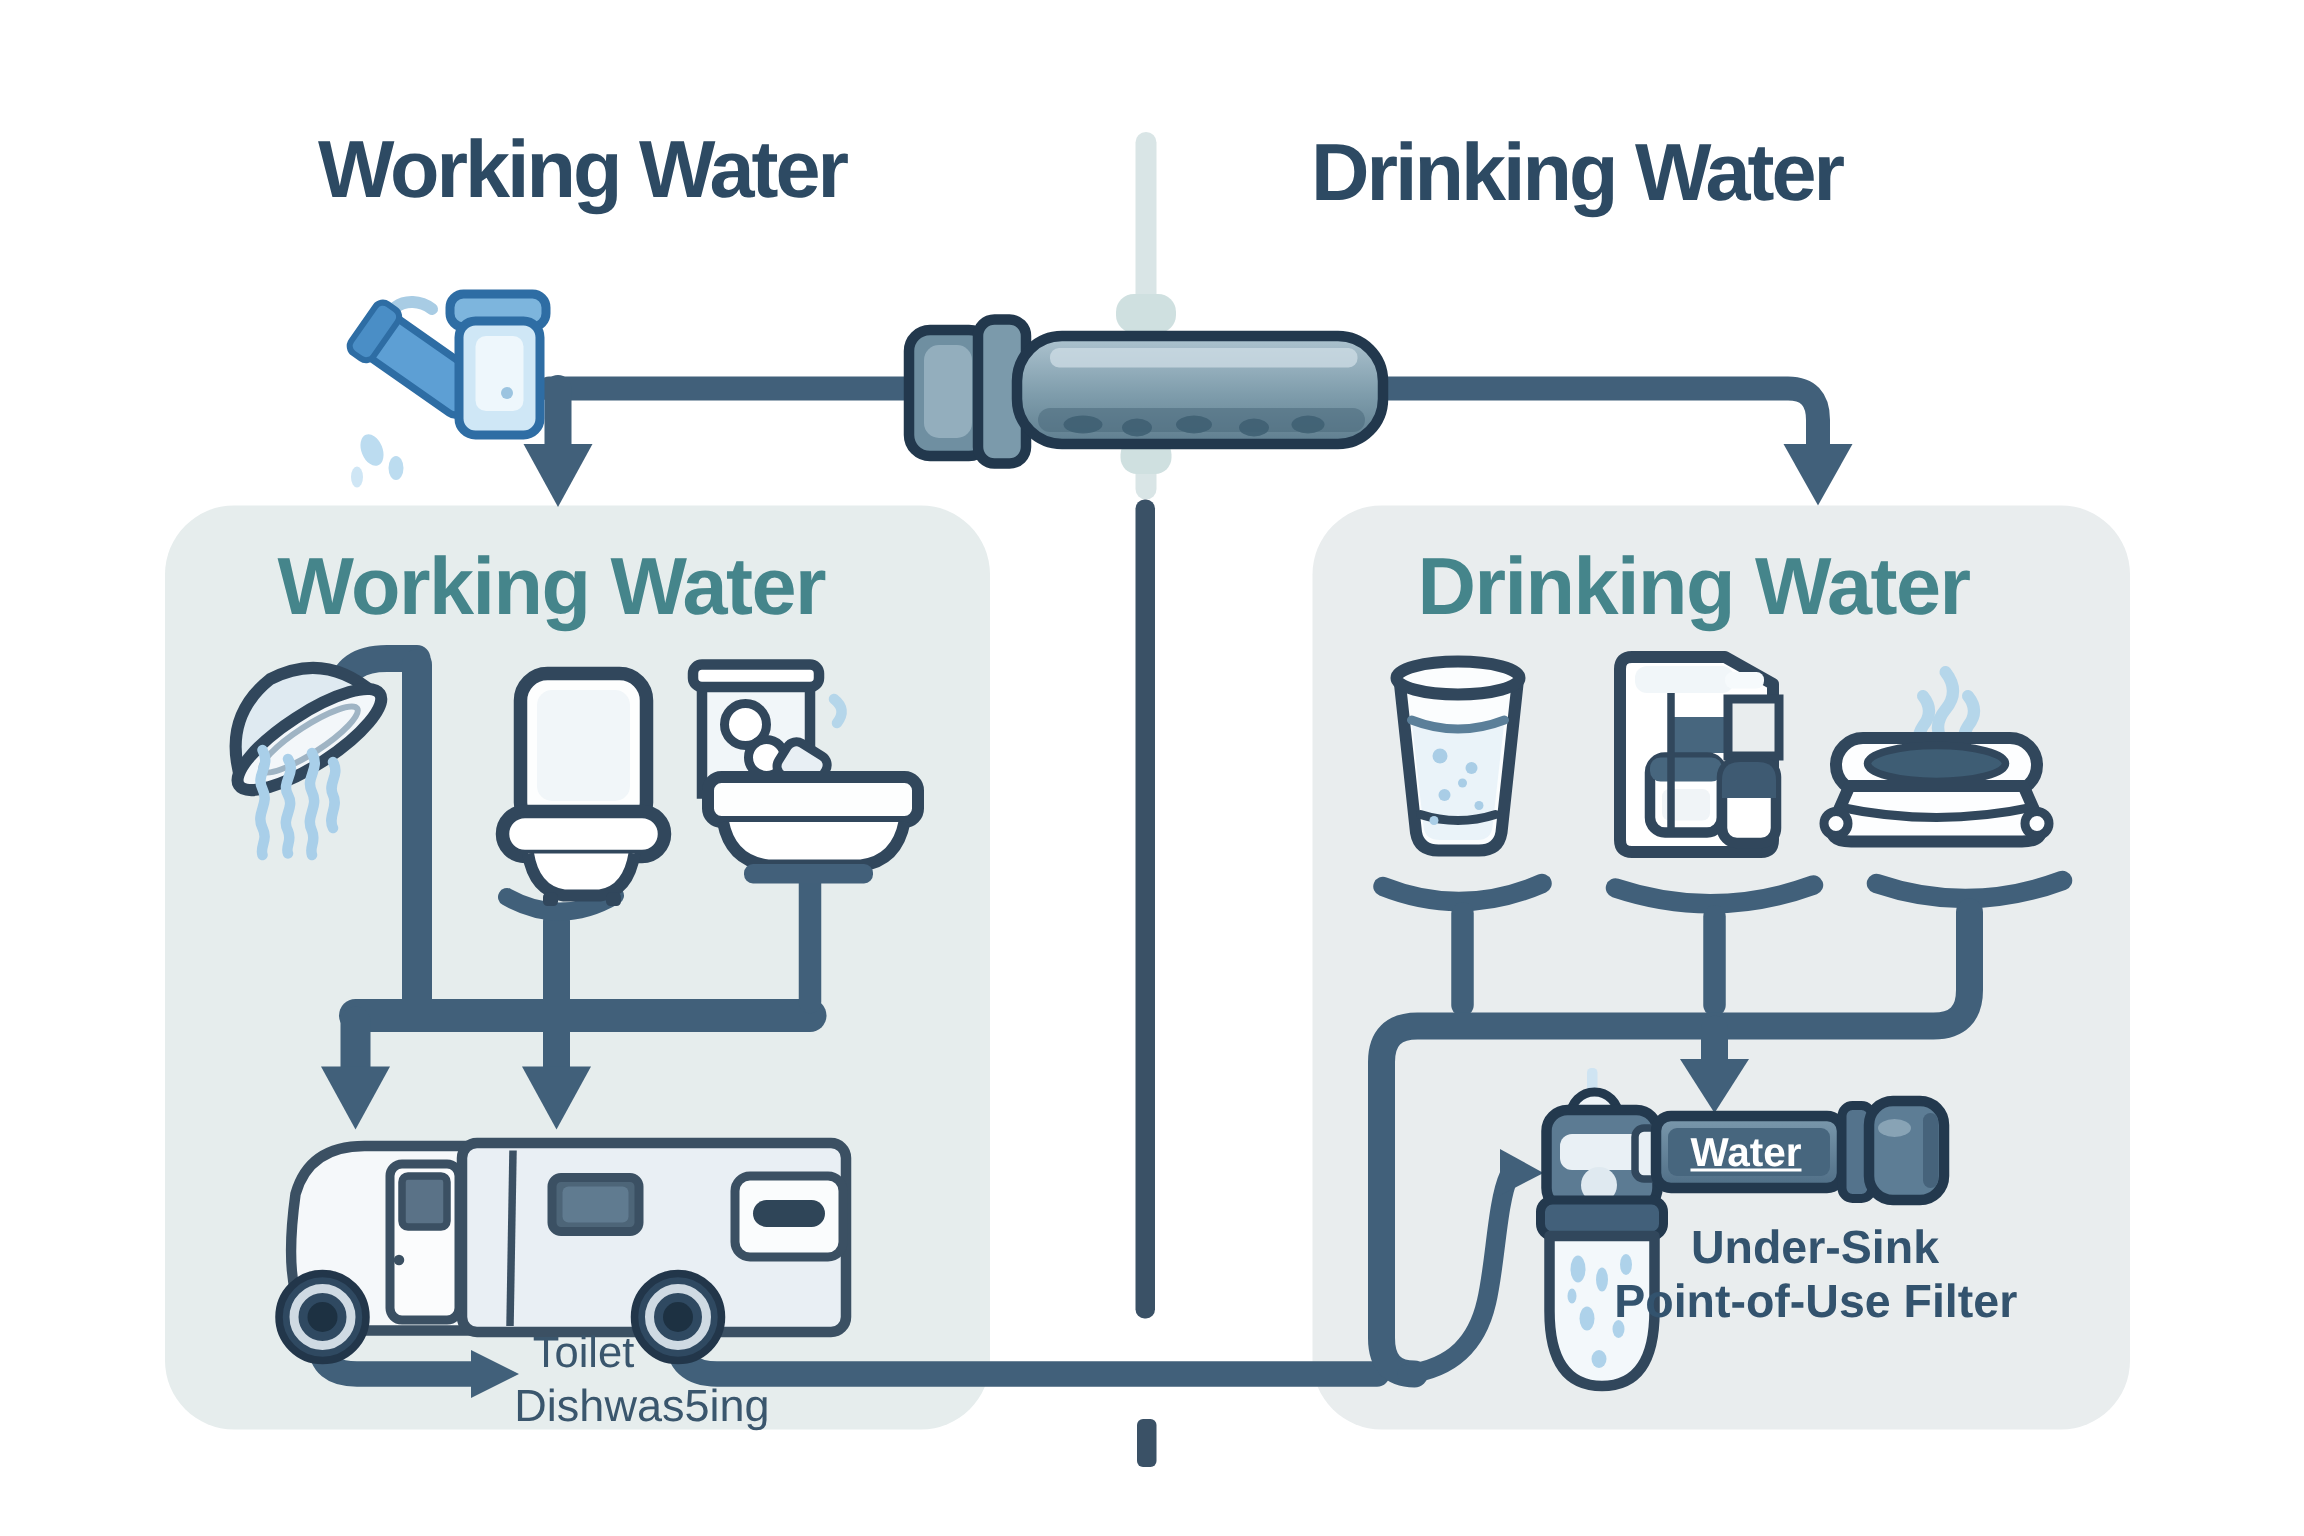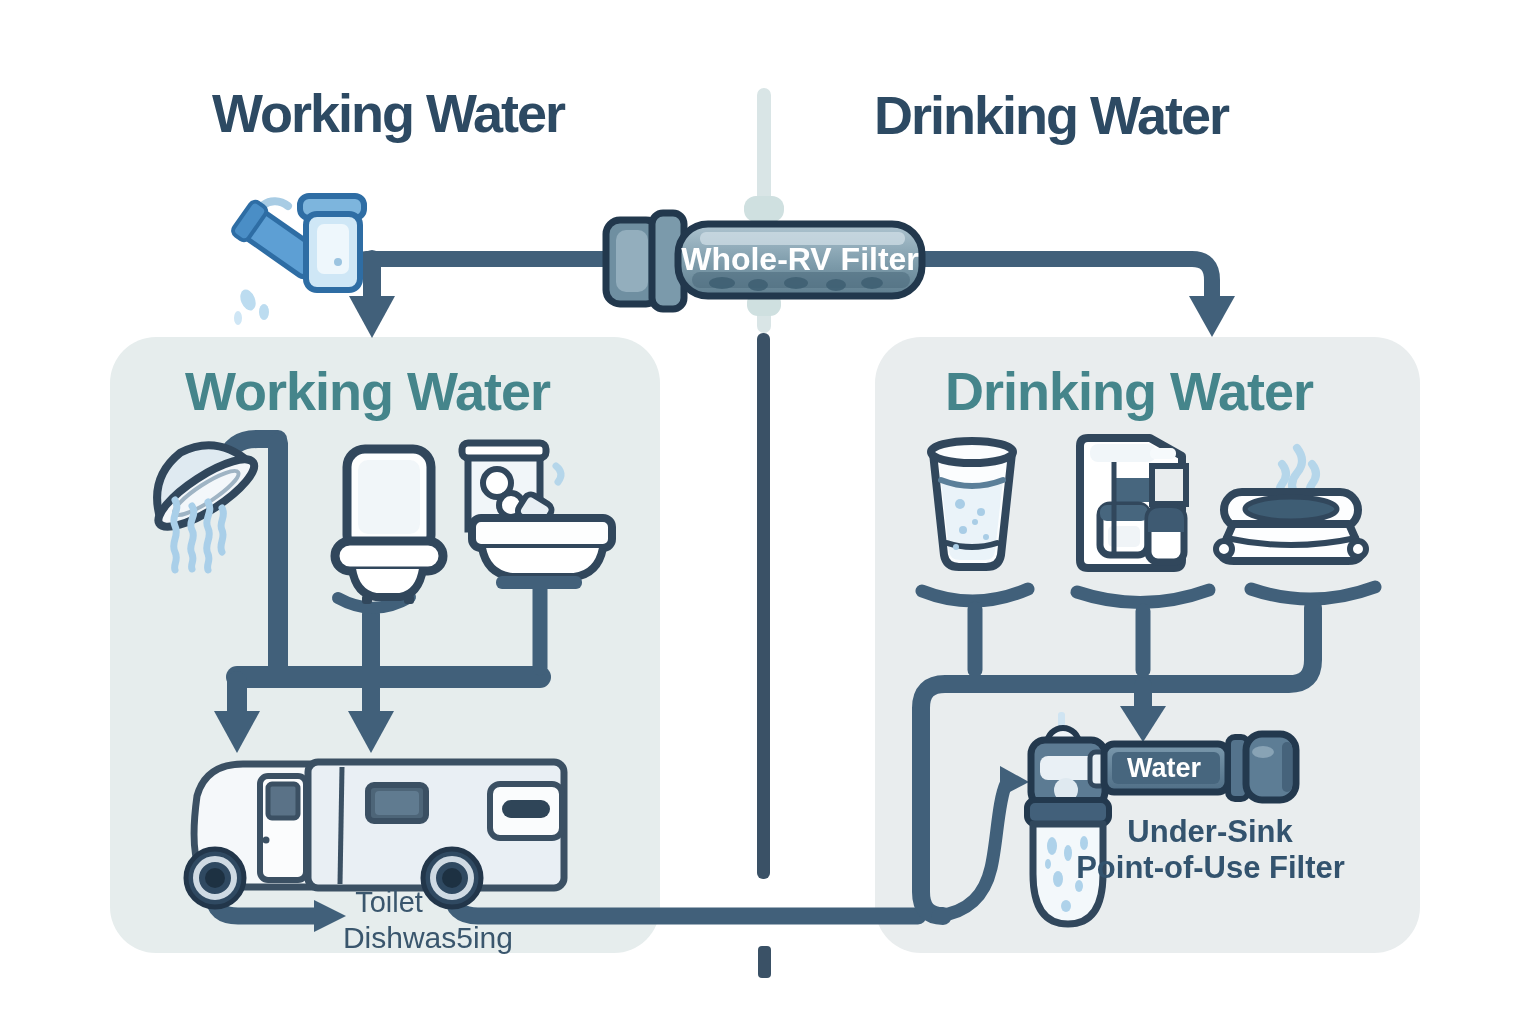--- a/index.html
+++ b/index.html
@@ -8,21 +8,21 @@
     font-family:"Liberation Sans", sans-serif;overflow:hidden;
   }
   .panel{position:absolute;top:337px;width:550px;height:616px;border-radius:46px;}
   .panel.working{left:110px;background:#e6eded;}
   .panel.drinking{left:875px;width:545px;background:#e9edee;}
   svg.overlay{position:absolute;left:0;top:0;}
   .txt{position:absolute;text-align:center;white-space:nowrap;}
   .main-title{font-size:54px;font-weight:700;color:#2d4a63;letter-spacing:-2px;}
   .panel-heading{font-size:54px;font-weight:700;color:#45858b;letter-spacing:-1px;}
   .capsule-label{font-size:32px;font-weight:700;color:#ffffff;letter-spacing:0;}
-  .pipe-label{font-size:27px;font-weight:700;color:#ffffff;}
+  .pipe-label{font-size:27px;font-weight:700;color:#ffffff;text-decoration:underline;}
   .caption{font-size:31px;font-weight:700;color:#33536e;}
   .panel-label{font-size:30px;font-weight:400;color:#3a566d;}
 </style>
 </head>
 <body>
 
 <div class="canvas">
 
   <div class="panel working"></div>
   <div class="panel drinking"></div>
@@ -241,21 +241,20 @@
       <rect x="1228" y="737" width="20" height="62" rx="7" fill="#54738c" stroke="#23394e" stroke-width="6"></rect>
       <rect x="1246" y="734" width="50" height="66" rx="16" fill="#5d7d95" stroke="#23394e" stroke-width="7"></rect>
       <ellipse cx="1263" cy="752" rx="11" ry="6" fill="#8fa9bb" opacity="0.85"></ellipse>
       <rect x="1282" y="742" width="10" height="50" rx="5" fill="#46637b"></rect>
     </g>
   </svg>
 
   <div class="txt main-title" style="left:212px;top:82px;width:316px;">Working Water</div>
   <div class="txt main-title" style="left:874px;top:84px;width:316px;">Drinking Water</div>
 
-  <div class="txt capsule-label" style="left:670px;top:241px;width:260px;">Whole-RV Filter</div>
 
   <div class="txt panel-heading" style="left:185px;top:360px;width:355px;">Working Water</div>
   <div class="txt panel-heading" style="left:945px;top:360px;width:355px;">Drinking Water</div>
 
   <div class="txt panel-label" style="left:300px;top:886px;width:178px;font-size:29px;">Toilet</div>
   <div class="txt panel-label" style="left:293px;top:921px;width:220px;text-align:right;">Dishwas5ing</div>
 
   <div class="txt pipe-label" style="left:1106px;top:753px;width:116px;">Water</div>
   <div class="txt caption" style="left:1063px;top:850px;width:295px;">Point-of-Use Filter</div>
   <div class="txt caption" style="left:1090px;top:814px;width:240px;">Under-Sink</div>

